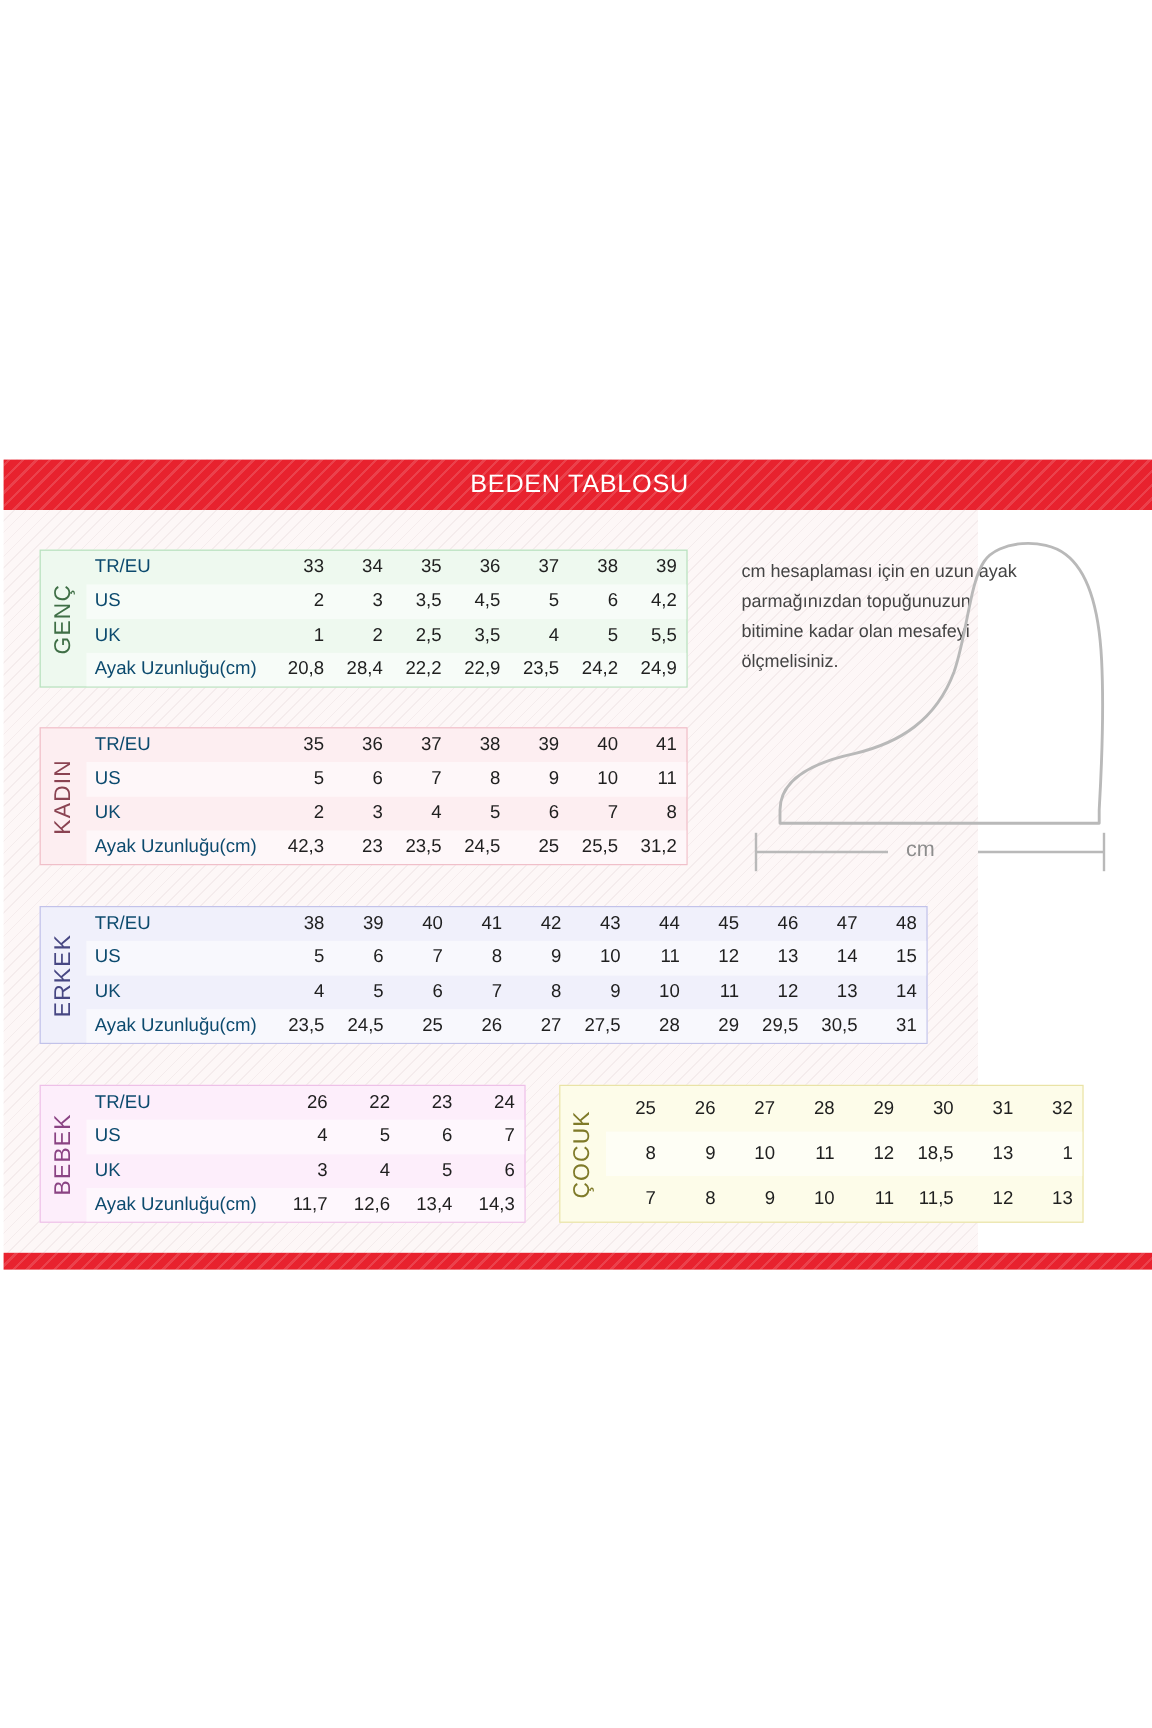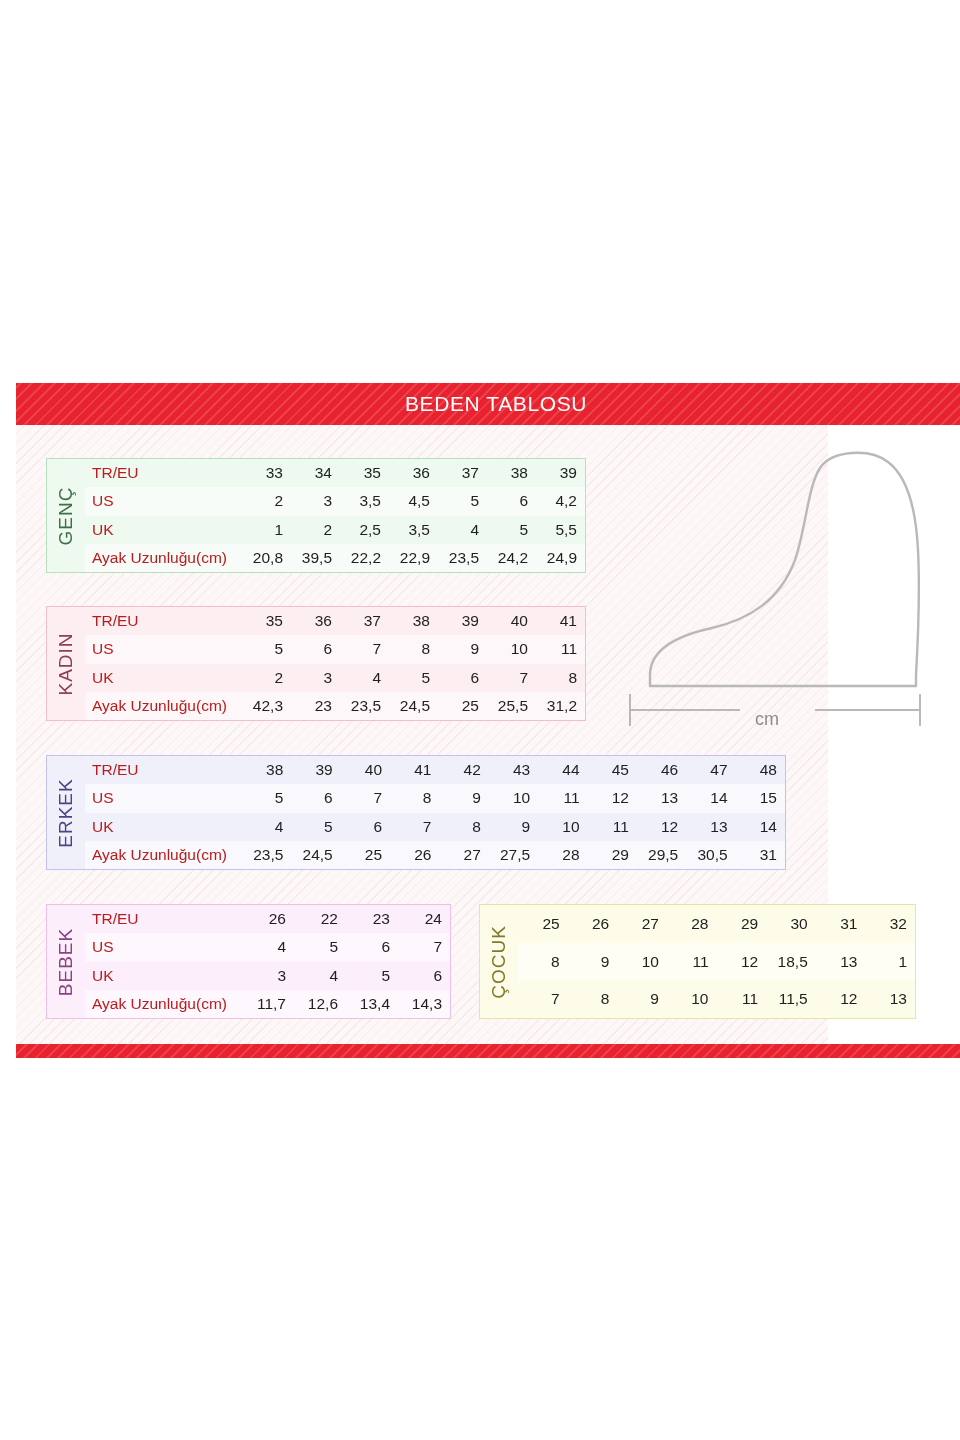--- a/index.html
+++ b/index.html
@@ -13,21 +13,21 @@
   #page {
     position: relative;
     width: 960px;
     height: 1440px;
     background: #ffffff;
     overflow: hidden;
   }
   
   .panel {
     position: absolute;
-    left: 16px;
+    left: 3px;
     top: 383px;
     width: 812px;
     height: 675px;
     background: #fdf7f7;
     background-image: repeating-linear-gradient(
         -45deg,
         rgba(225,210,212,0.30) 0px,
         rgba(225,210,212,0.30) 1px,
         rgba(255,255,255,0) 1px,
         rgba(255,255,255,0) 7px);
@@ -104,21 +104,21 @@
   .block .row {
     flex: 1 1 25%;
     display: flex;
     align-items: center;
   }
   .block .row.alt {
     background: rgba(255,255,255,0.55);
   }
   .block .rlabel {
     font-size: 15.5px;
-    color: #b91c1c;
+    color: #0c4a6e;
     padding-left: 7px;
     white-space: nowrap;
     flex: 0 0 auto;
   }
   .block .cells {
     flex: 1 1 auto;
     display: flex;
     justify-content: space-between;
   }
   .block .cell {
@@ -160,21 +160,20 @@
     top: 440px;
     width: 320px;
     height: 300px;
   }
   .cm-label {
     position: absolute;
     left: 755px;
     top: 697px;
     font-size: 18px;
     color: #8d8d8d;
-    margin-top: 12px;
   }
 </style>
 </head>
 <body>
 
 <div id="page">
 
   <div class="panel">
 
     <div class="bar-top">
@@ -219,21 +218,21 @@
             <div class="cell">3,5</div>
             <div class="cell">4</div>
             <div class="cell">5</div>
             <div class="cell">5,5</div>
           </div>
         </div>
         <div class="row alt">
           <div class="rlabel" style="width:150px;">Ayak Uzunluğu(cm)</div>
           <div class="cells">
             <div class="cell">20,8</div>
-            <div class="cell">39,5</div>
+            <div class="cell">28,4</div>
             <div class="cell">22,2</div>
             <div class="cell">22,9</div>
             <div class="cell">23,5</div>
             <div class="cell">24,2</div>
             <div class="cell">24,9</div>
           </div>
         </div>
       </div>
     </div>
 
@@ -449,20 +448,21 @@
             <div class="cell">12</div>
             <div class="cell">13</div>
           </div>
         </div>
       </div>
     </div>
 
     <div class="bar-bottom"></div>
   </div>
 
+  <div class="note">cm hesaplaması için en uzun ayak parmağınızdan topuğunuzun bitimine kadar olan mesafeyi ölçmelisiniz.</div>
 
   <svg class="foot" viewBox="0 0 320 300">
     <path d="M 30 235 C 30 210 55 196 92 188 C 130 179 160 160 175 120 C 186 88 188 46 200 28 C 212 10 250 8 268 22 C 288 37 296 70 298 110 C 300 150 298 200 296 235 L 296 246 L 30 246 Z" fill="none" stroke="#b9b9b9" stroke-width="2.4" stroke-linejoin="round"></path>
   </svg>
 
   <svg class="foot" style="left:610px; top:680px; width:330px; height:60px;" viewBox="0 0 330 60">
     <line x1="20" y1="30" x2="130" y2="30" stroke="#b9b9b9" stroke-width="2"></line>
     <line x1="205" y1="30" x2="310" y2="30" stroke="#b9b9b9" stroke-width="2"></line>
     <line x1="20" y1="14" x2="20" y2="46" stroke="#b9b9b9" stroke-width="2"></line>
     <line x1="310" y1="14" x2="310" y2="46" stroke="#b9b9b9" stroke-width="2"></line>

